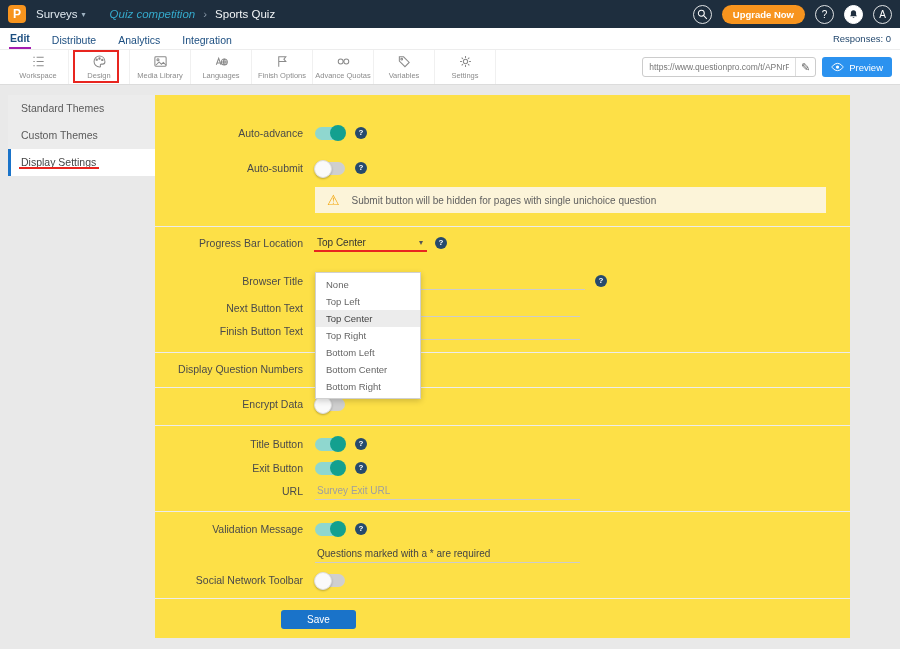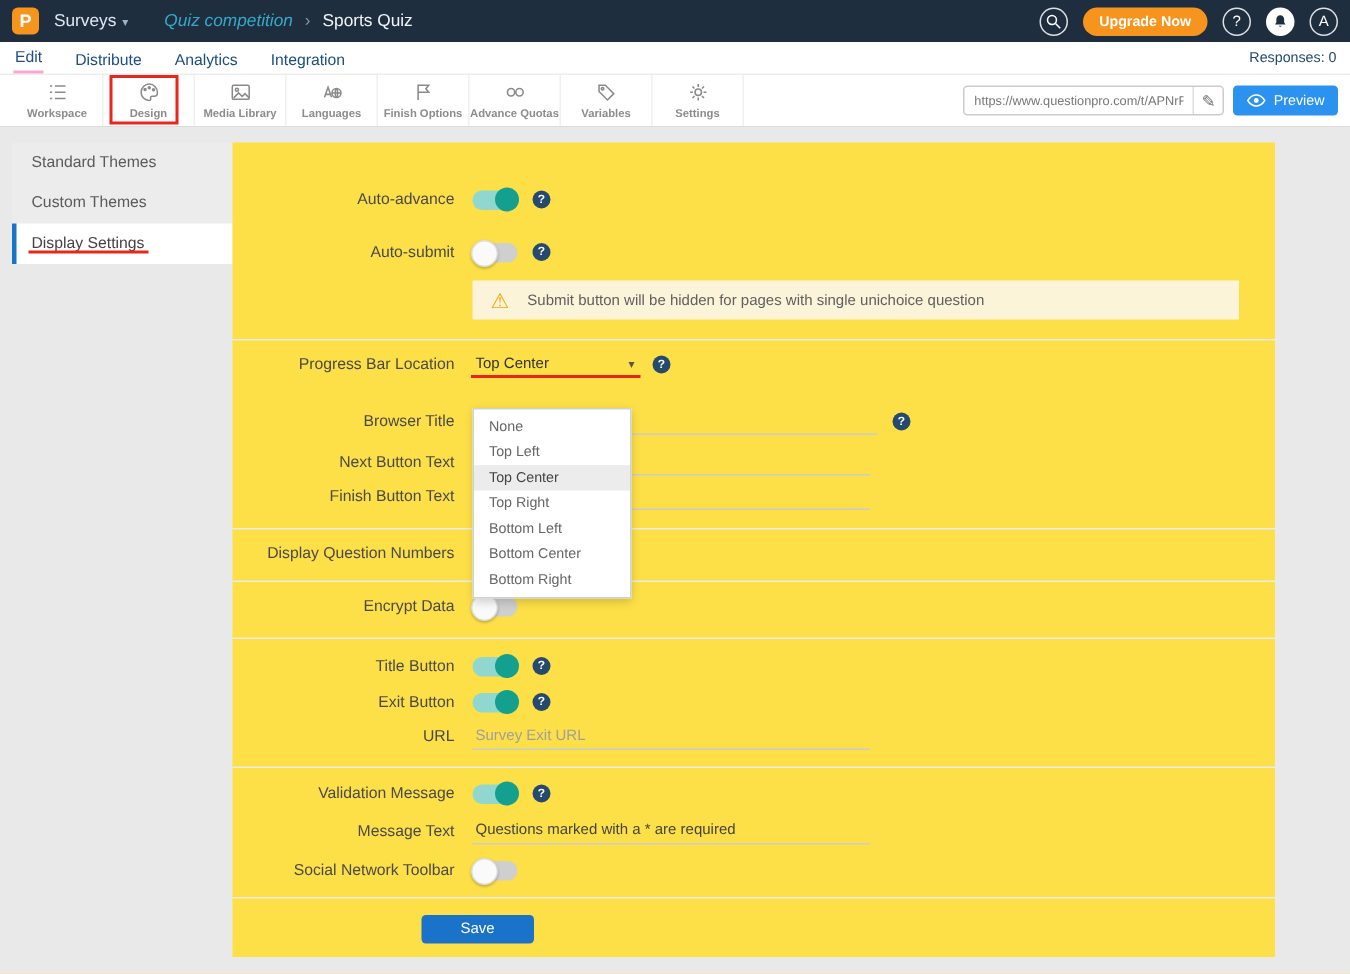--- a/index.html
+++ b/index.html
@@ -21,30 +21,30 @@
   .tb-circle { width: 19px; height: 19px; border-radius: 50%; border: 1px solid rgba(255,255,255,.85);
                color: #fff; font-size: 10px; display: flex; align-items: center; justify-content: center; cursor: pointer; }
   .tb-circle.bell { background: #fff; border-color: #fff; }
   .upgrade { border: none; background: #f7941e; color: #fff; font-size: 9.5px; font-weight: bold;
              padding: 4px 11px; border-radius: 10px; cursor: pointer; font-family: inherit; }
 
   
   .tabbar { position: absolute; top: 28px; left: 0; width: 900px; height: 22px; background: #fff;
             display: flex; align-items: flex-end; padding: 0 9px; gap: 20px; border-bottom: 1px solid #ededed; }
   .tab { font-size: 10.5px; color: #1c4e80; padding: 3px 1px 3px; cursor: pointer; }
-  .tab.active { border-bottom: 2px solid #f9a8d4; }
+  .tab.active { border-bottom: 2px solid #a21caf; font-weight: bold; }
   .responses { margin-left: auto; align-self: center; font-size: 9.5px; color: #23486e; }
 
   
   .toolbar { position: absolute; top: 50px; left: 0; width: 900px; height: 35px; background: #fff;
              border-bottom: 1px solid #dcdcdc; display: flex; align-items: stretch; padding-left: 8px; }
   .tool { width: 61px; display: flex; flex-direction: column; align-items: center; justify-content: center;
           gap: 2px; border-right: 1px solid #f0f0f0; cursor: pointer; }
   .ticon { width: 15px; height: 15px; stroke: #8a8a8a; fill: none; stroke-width: 1.1; }
-  .tlabel { font-size: 7.5px; color: #8c8c8c; white-space: nowrap; font-weight: bold; }
+  .tlabel { font-size: 7.5px; color: #8c8c8c; white-space: nowrap; }
   .tb-right { margin-left: auto; display: flex; align-items: center; gap: 6px; padding-right: 8px; }
   .urlbox { width: 174px; height: 20px; border: 1px solid #ccc; border-radius: 3px; display: flex; align-items: center; background: #fff; }
   .urlbox input { flex: 1; border: none; outline: none; font-size: 8.5px; color: #777; padding: 0 6px;
                   font-family: inherit; background: transparent; min-width: 0; }
   .url-edit { width: 20px; height: 100%; display: flex; align-items: center; justify-content: center;
               border-left: 1px solid #ddd; color: #666; font-size: 11px; cursor: pointer; }
   .preview-btn { height: 20px; border: none; background: #2b92ef; color: #fff; border-radius: 3px;
                  font-size: 9.5px; padding: 0 9px; display: flex; align-items: center; gap: 5px;
                  cursor: pointer; font-family: inherit; }
 
@@ -329,21 +329,20 @@
 
       <div class="prow" style="top:424px">
         <span class="lbl">Validation Message</span>
         <span class="ctl">
           <span class="toggle on"></span>
           <span class="help">?</span>
         </span>
       </div>
 
       <div class="prow" style="top:449px">
-        <span class="lbl">Message Text</span>
         <span class="ctl">
           <input class="uinput w265" value="Questions marked with a * are required" style="">
         </span>
       </div>
 
       <div class="prow" style="top:475px">
         <span class="lbl">Social Network Toolbar</span>
         <span class="ctl">
           <span class="toggle off"></span>
         </span>

